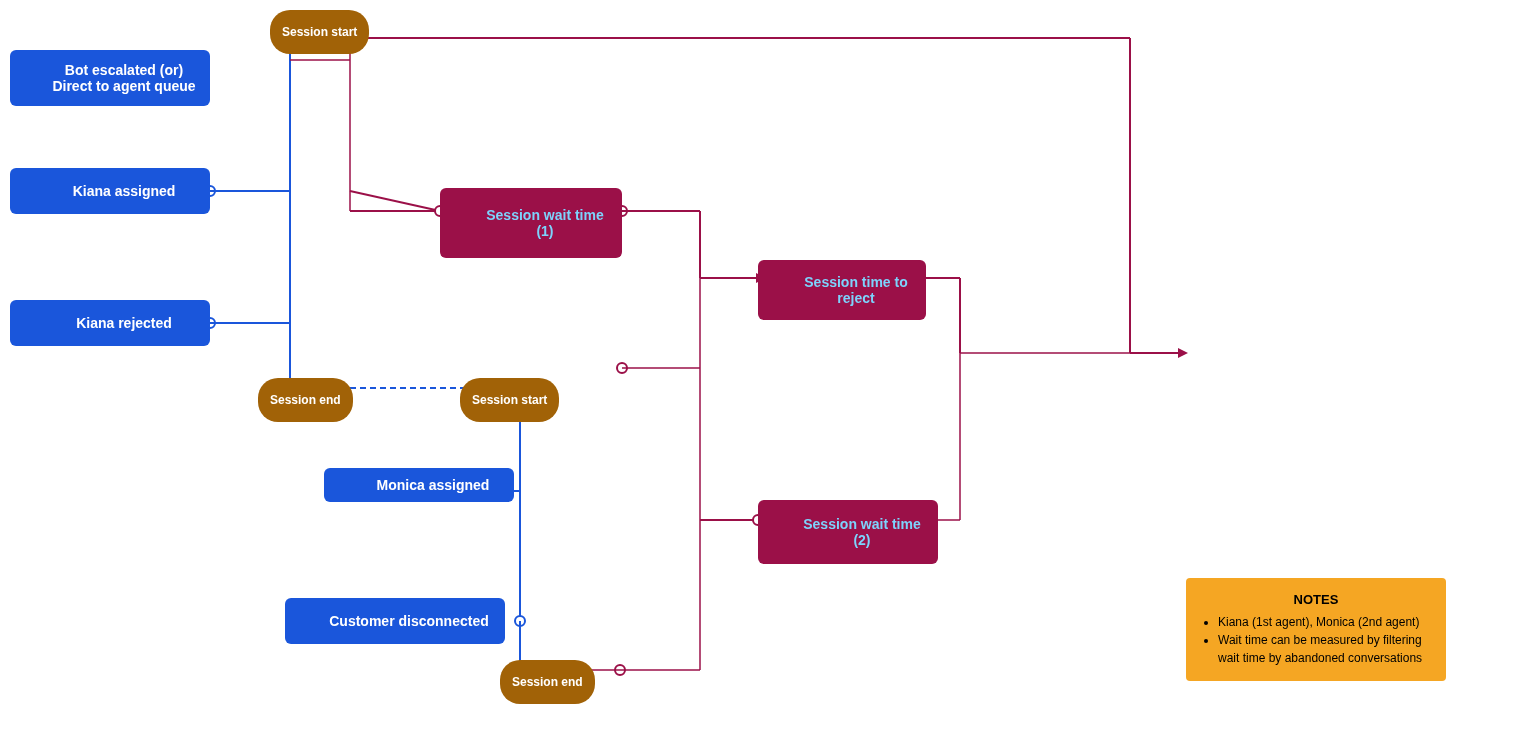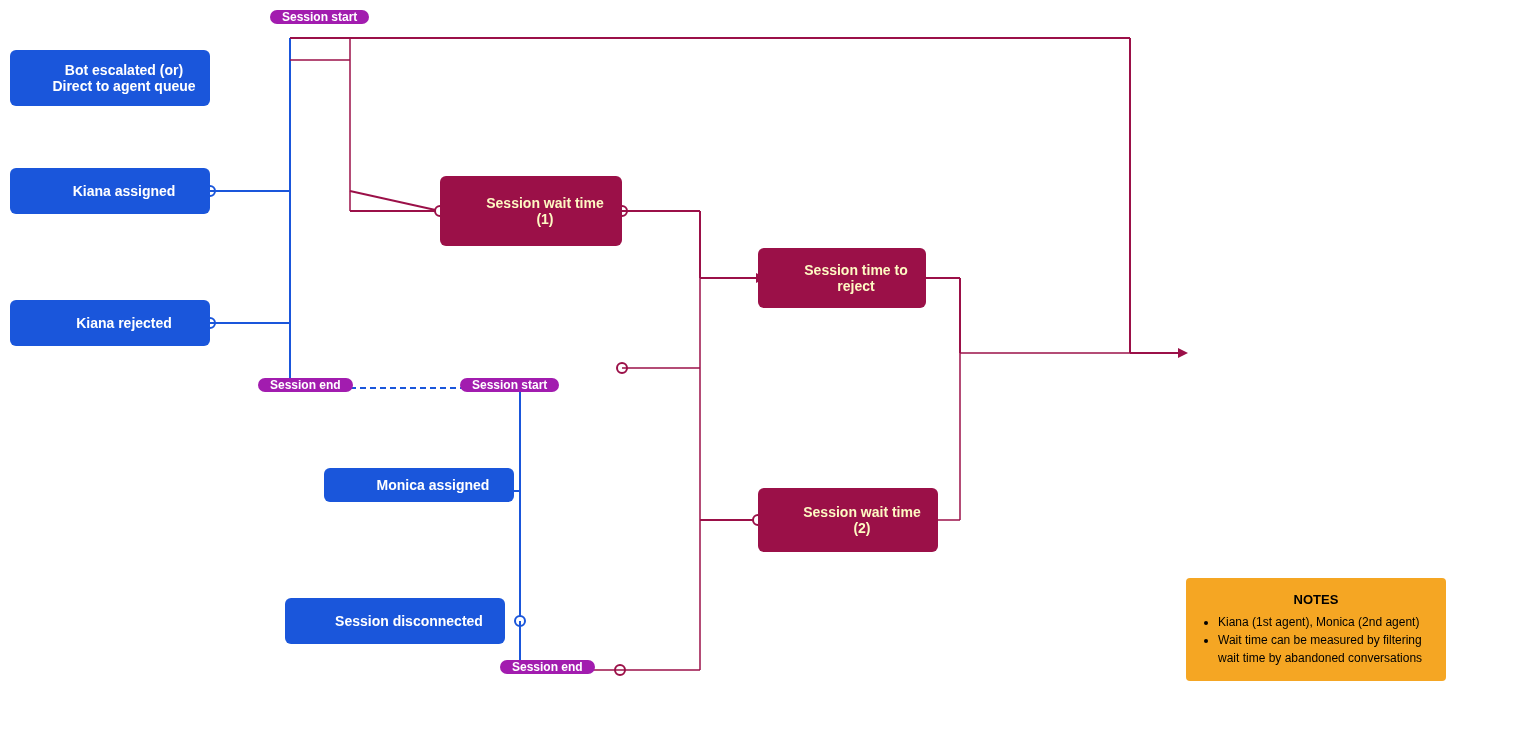--- a/index.html
+++ b/index.html
@@ -35,30 +35,31 @@
       font-size: 14px;
       padding-left: 28px;
     }
     .node-blue {
       background: #1a56db;
       color: white;
       border: none;
     }
     .node-crimson {
       background: #9b1048;
-      color: #fef9c3;
+      color: #7dd3fc;
       border: none;
+      margin-top: 12px;
     }
     .node-gray {
-      background: #a21caf;
+      background: #a16207;
       color: white;
       border-radius: 20px;
       font-size: 12px;
       font-weight: 600;
-      padding: 0 12px;
+      padding: 15px 12px;
     }
     .notes-box {
       position: absolute;
       background: #f5a623;
       border-radius: 4px;
       padding: 14px 16px;
       width: 260px;
     }
     .notes-box .notes-title {
       font-weight: 800;
@@ -185,21 +186,21 @@
   <div class="node node-blue" style="left:324px; top:468px; width:190px; height:34px;">
     <span>Monica assigned</span>
   </div>
 
   <div class="node node-crimson" style="left:758px; top:488px; width:180px; height:64px;">
     <span style="white-space:pre-line;">Session wait time
 (2)</span>
   </div>
 
   <div class="node node-blue" style="left:285px; top:598px; width:220px; height:46px;">
-    <span>Session disconnected</span>
+    <span>Customer disconnected</span>
   </div>
 
   <div class="node node-gray" style="left:500px; top:660px; position:absolute;">
     <span>Session end</span>
   </div>
 
 
   <div class="notes-box" style="left:1186px; top:578px;">
     <div class="notes-title">NOTES</div>
     <ul>

